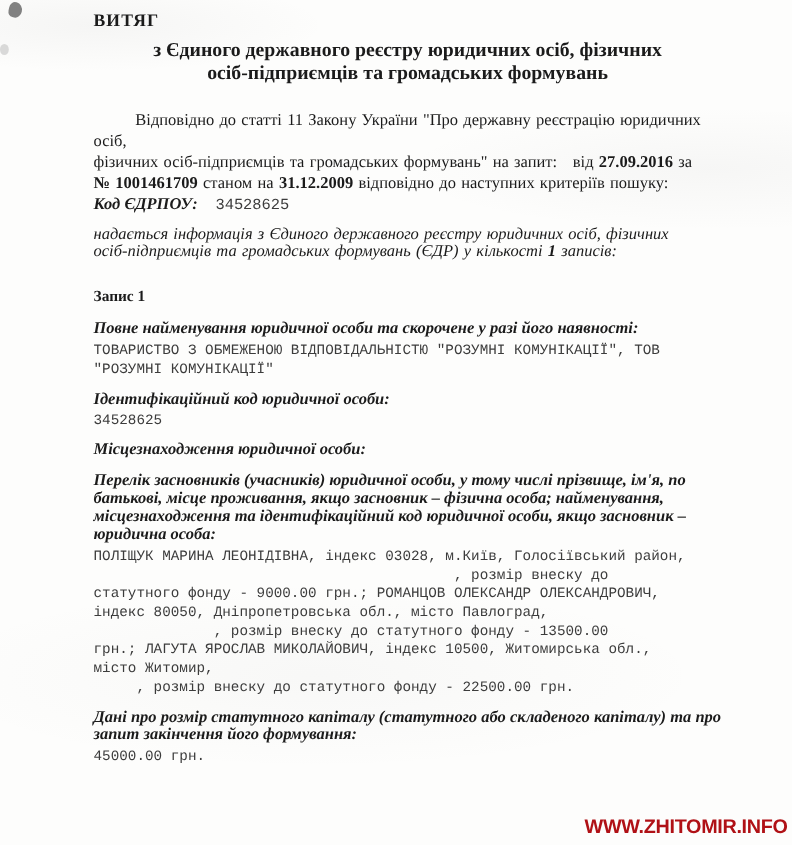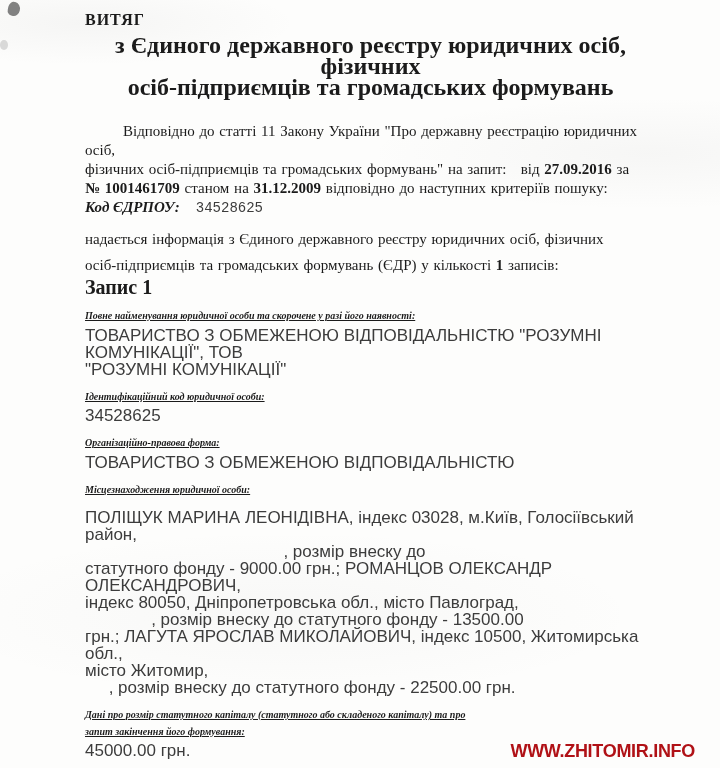--- a/index.html
+++ b/index.html
@@ -13,50 +13,49 @@
     font-family:"Liberation Serif", serif;
     color:#1b1b1b;
     position:relative;
     overflow:hidden;
   }
   .page{padding:10px 64px 0 85px;}
   .doc-title{
     text-align:left;font-weight:bold;font-size:16px;line-height:20px;letter-spacing:1px;
   }
   .doc-subtitle{
-    margin-top:5px;text-align:center;font-weight:bold;font-size:24px;line-height:21px;
+    margin-top:5px;text-align:center;font-weight:bold;font-size:18px;line-height:21px;
     white-space:pre-wrap;
   }
   .intro{
     margin-top:24px;font-size:15px;line-height:19px;text-indent:38px;
     white-space:pre-wrap;word-spacing:1px;
   }
   .intro b, .result b{font-weight:bold;}
   .kv-line{font-size:15px;line-height:19px;}
   .label-bi{font-weight:bold;font-style:italic;}
   .mono{
     font-family:"Liberation Mono", monospace;
     font-size:13.5px;color:#3c3c3c;
   }
   .kv-line .mono{margin-left:16px;font-size:14px;}
-  .result{margin-top:8px;font-size:15px;line-height:26px;white-space:pre-wrap;word-spacing:1px;}
-  .record-heading{margin-top:0;font-weight:bold;font-size:20px;line-height:19px;}
+  .result{margin-top:8px;font-size:15px;line-height:16px;white-space:pre-wrap;word-spacing:1px;font-style:italic;}
+  .record-heading{margin-top:24px;font-weight:bold;font-size:14px;line-height:19px;}
   .field{margin-top:11px;}
   .field-label{
-    font-weight:bold;font-style:italic;font-size:10px;line-height:16.5px;
+    font-weight:bold;font-style:italic;font-size:15px;line-height:16.5px;
     white-space:pre-wrap;
-    text-decoration:underline;
   }
   .field-value{
-    font-family:Liberation Sans, sans-serif;
-    font-size:17px;line-height:17px;color:#3c3c3c;
+    font-family:Liberation Mono, monospace;
+    font-size:13px;line-height:17px;color:#3c3c3c;
     white-space:pre-wrap;margin-top:2px;
   }
   .watermark{
-    position:absolute;right:25px;bottom:6px;
+    position:absolute;right:4px;bottom:6px;
     font-family:"Liberation Sans", sans-serif;
     font-weight:bold;font-size:18px;letter-spacing:-0.3px;
     color:#b01116;
   }
   .smudge-a{
     position:absolute;left:8px;top:2px;width:12px;height:14px;
     background:#4e4e4e;opacity:.7;border-radius:45% 55% 50% 40%;
     transform:rotate(12deg);
   }
   .smudge-b{
@@ -91,30 +90,30 @@
     <div class="field-label">Повне найменування юридичної особи та скорочене у разі його наявності:</div>
     <div class="field-value">ТОВАРИСТВО З ОБМЕЖЕНОЮ ВІДПОВІДАЛЬНІСТЮ "РОЗУМНІ КОМУНІКАЦІЇ", ТОВ
 "РОЗУМНІ КОМУНІКАЦІЇ"</div>
   </div>
 
   <div class="field">
     <div class="field-label">Ідентифікаційний код юридичної особи:</div>
     <div class="field-value">34528625</div>
   </div>
 
-  <div class="field">
-    <div class="field-label">Організаційно-правова форма:</div>
-    <div class="field-value">ТОВАРИСТВО З ОБМЕЖЕНОЮ ВІДПОВІДАЛЬНІСТЮ</div>
-  </div>
 
   <div class="field">
     <div class="field-label">Місцезнаходження юридичної особи:</div>
   </div>
 
   <div class="field">
+    <div class="field-label">Перелік засновників (учасників) юридичної особи, у тому числі прізвище, ім'я, по
+батькові, місце проживання, якщо засновник – фізична особа; найменування,
+місцезнаходження та ідентифікаційний код юридичної особи, якщо засновник –
+юридична особа:</div>
     <div class="field-value">ПОЛІЩУК МАРИНА ЛЕОНІДІВНА, індекс 03028, м.Київ, Голосіївський район,
                                           , розмір внеску до
 статутного фонду - 9000.00 грн.; РОМАНЦОВ ОЛЕКСАНДР ОЛЕКСАНДРОВИЧ,
 індекс 80050, Дніпропетровська обл., місто Павлоград,
               , розмір внеску до статутного фонду - 13500.00
 грн.; ЛАГУТА ЯРОСЛАВ МИКОЛАЙОВИЧ, індекс 10500, Житомирська обл.,
 місто Житомир,
      , розмір внеску до статутного фонду - 22500.00 грн.</div>
   </div>
 

